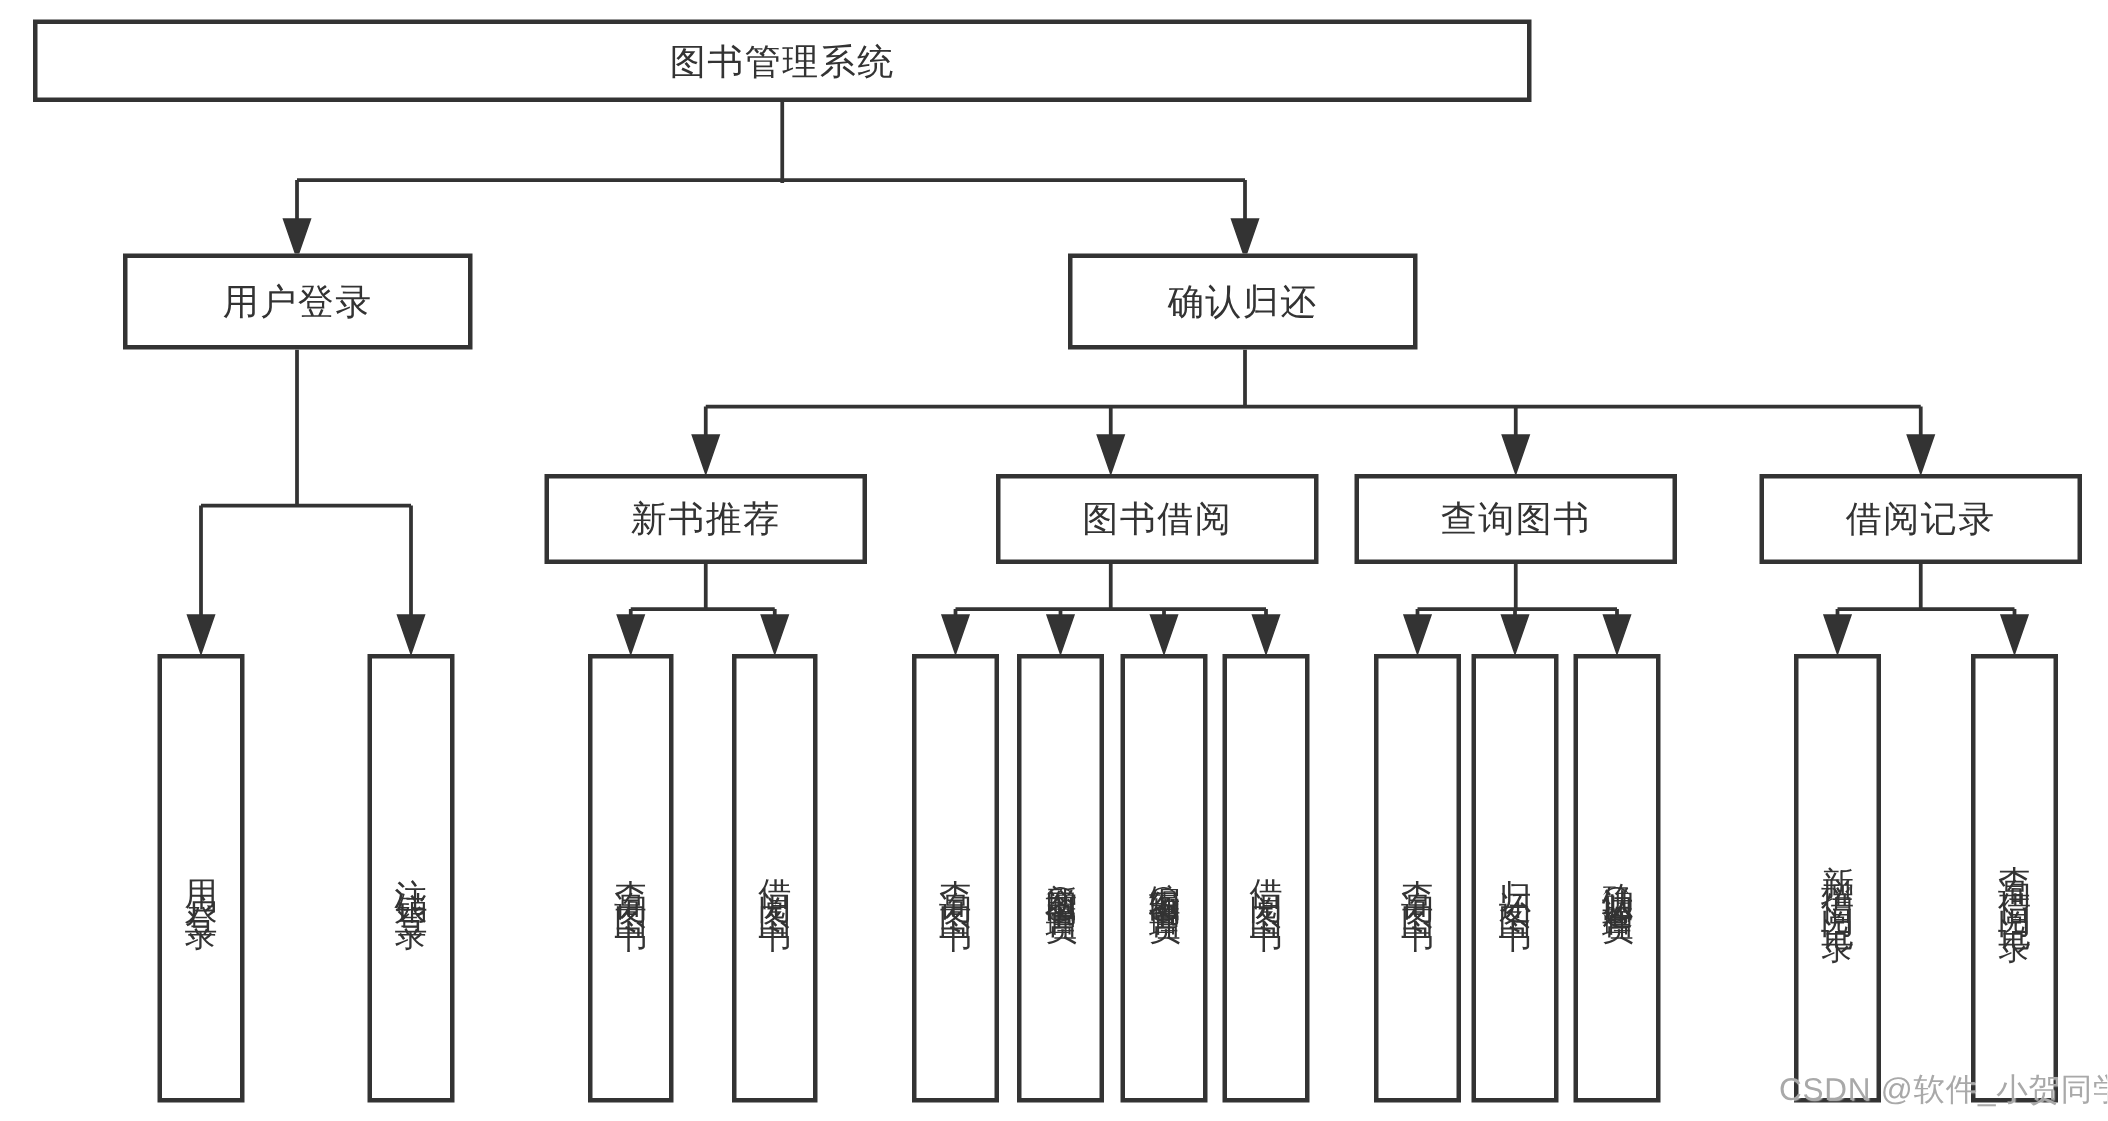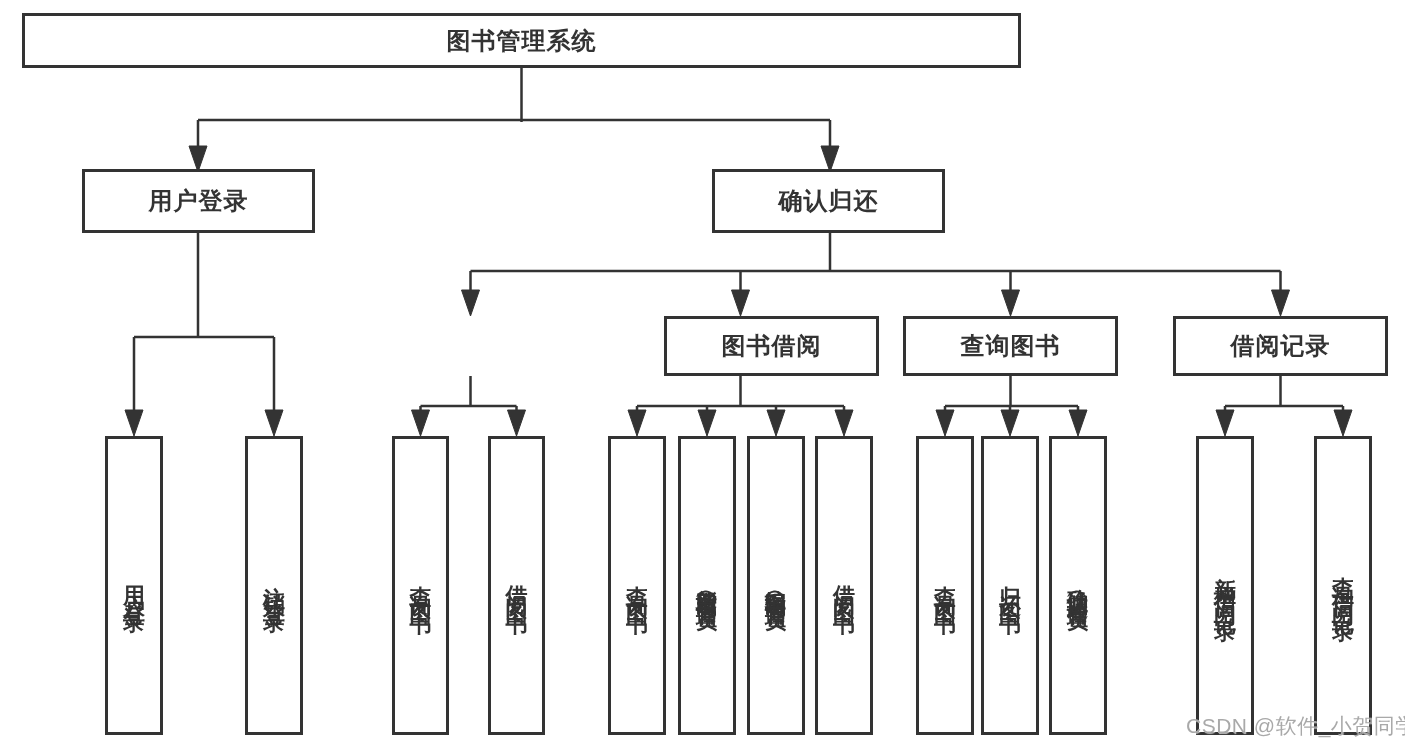--- a/index.html
+++ b/index.html
@@ -35,21 +35,20 @@
     stroke-width: 1;
   }
   .box {
     position: absolute;
     box-sizing: border-box;
     background: #ffffff;
     border: 3px solid var(--box_border, #333333);
     display: flex;
     align-items: center;
     justify-content: center;
-    font-weight: bold;
   }
   .box .lbl {
     font-size: 24px;
     letter-spacing: 1px;
     color: var(--text, #333333);
     white-space: nowrap;
   }
   .root-box  { left: 22px;  top: 13px;  width: 999px; height: 55px; }
   .l2-box    { top: 169px; height: 64px; width: 233px; }
   .l3-box    { top: 316px; height: 60px; width: 215px; }
@@ -117,20 +116,23 @@
     <span class="lbl">图书管理系统</span>
   </div>
 
   <div class="box l2-box" style="left:82px;">
     <span class="lbl">用户登录</span>
   </div>
   <div class="box l2-box" style="left:712px;">
     <span class="lbl">确认归还</span>
   </div>
 
+  <div class="box l3-box" style="left:363px;">
+    <span class="lbl">新书推荐</span>
+  </div>
   <div class="box l3-box" style="left:633px;margin-left:31px;">
     <span class="lbl">图书借阅</span>
   </div>
   <div class="box l3-box" style="left:903px;">
     <span class="lbl">查询图书</span>
   </div>
   <div class="box l3-box" style="left:1173px;">
     <span class="lbl">借阅记录</span>
   </div>
 

